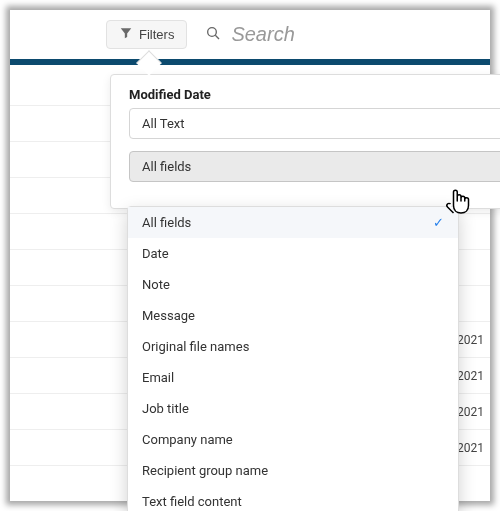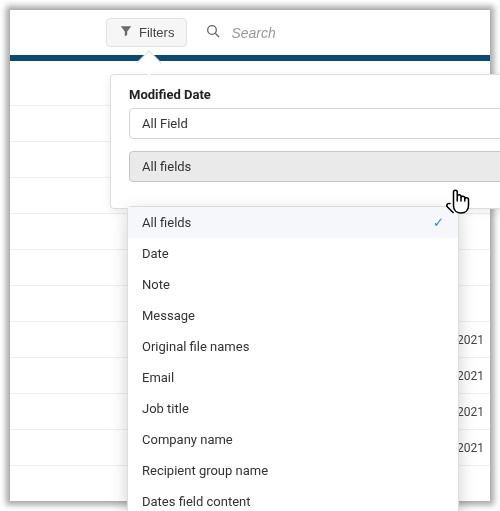--- a/index.html
+++ b/index.html
@@ -60,21 +60,21 @@
     display: flex;
     align-items: center;
     gap: 8px;
     padding: 4px 8px;
   }
   .search-wrap svg { width: 16px; height: 16px; fill: none; stroke: #666; stroke-width: 2; }
   .search-input {
     flex: 1;
     border: none;
     outline: none;
-    font-size: 14px;
+    font-size: 20px;
     font-style: italic;
     color: #999;
     background: transparent;
   }
   .search-input::placeholder { color: #999; font-style: italic; }
 
   
   .caret {
     position: absolute;
     left: 130px;
@@ -243,21 +243,21 @@
           <span>2021</span>
         </div>
       <div class="bg-row">
           <span>2021</span>
         </div>
     </div>
 
     <div class="popover">
       <div class="section-label">Modified Date</div>
       <div class="select">
-        <span>All Field</span>
+        <span>All Text</span>
         <span class="chevron">
           <svg viewBox="0 0 24 24">
               <polyline points="6 9 12 15 18 9"></polyline>
             </svg>
         </span>
       </div>
 
       <div class="select hover">
         <span>All fields</span>
         <span class="chevron">
@@ -291,21 +291,21 @@
         <div class="option">
           <span>Job title</span>
         </div>
         <div class="option">
           <span>Company name</span>
         </div>
         <div class="option">
           <span>Recipient group name</span>
         </div>
         <div class="option">
-          <span>Dates field content</span>
+          <span>Text field content</span>
         </div>
       </div>
 
     <div class="cursor">
       <svg viewBox="0 0 48 48">
         <path d="M18 8 l0 18 c0 6 4 10 10 10 c6 0 10-4 10-10 l0-8 c0-1.5-1-2.5-2.5-2.5 s-2.5 1-2.5 2.5 l0 2
                  l0-4 c0-1.5-1-2.5-2.5-2.5 s-2.5 1-2.5 2.5 l0 4
                  l0-6 c0-1.5-1-2.5-2.5-2.5 s-2.5 1-2.5 2.5 l0 6
                  l0-12 c0-1.5-1-2.5-2.5-2.5 S18 6.5 18 8 z
                  M14 24 c-1-1-3-1-4 0 c-1 1-1 3 0 4 l8 8" fill="#fff" stroke="#000" stroke-width="2" stroke-linejoin="round"></path>

